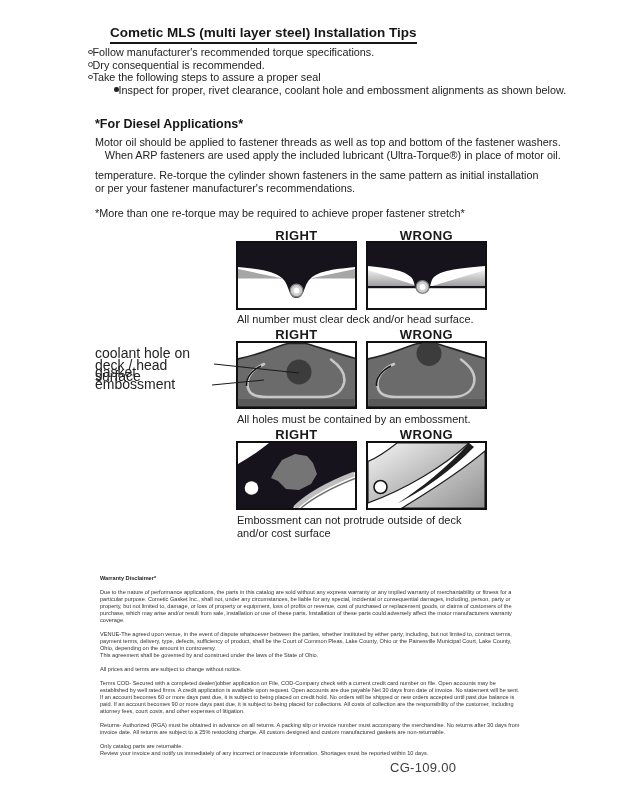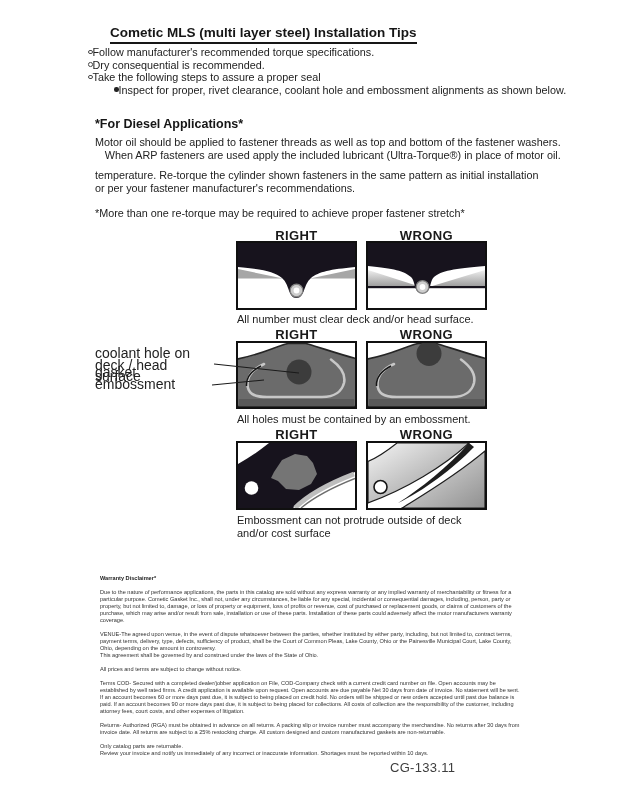--- a/index.html
+++ b/index.html
@@ -199,13 +199,13 @@
   </div>
   <div class="lp">All prices and terms are subject to change without notice.</div>
   <div class="lp">Terms COD- Secured with a completed dealer/jobber application on File, COD-Company check with a current credit card number on file.  Open accounts may be established by well rated firms.  A credit application is available upon request.  Open accounts are due payable Net 30 days from date of invoice.  No statement will be sent.  If an account becomes 60 or more days past due, it is subject to being placed on credit hold.  No orders will be shipped or new orders accepted until past due balance is paid.  If an account becomes 90 or more days past due, it is subject to being placed for collections.  All costs of collection are the responsibility of the customer, including attorney fees, court costs, and other expenses of litigation.</div>
   <div class="lp">Returns- Authorized (RGA) must be obtained in advance on all returns.  A packing slip or invoice number must accompany the merchandise.  No returns after 30 days from invoice date.  All returns are subject to a 25% restocking charge.  All custom designed and custom manufactured gaskets are non-returnable.</div>
   <div>
     <div>Only catalog parts are returnable.</div>
     <div>Review your invoice and notify us immediately of any incorrect or inaccurate information.  Shortages must be reported within 10 days.</div>
   </div>
 </div>
 
-<div class="abs doc-code">CG-133.11</div>
+<div class="abs doc-code">CG-109.00</div>
 
 </body></html>

